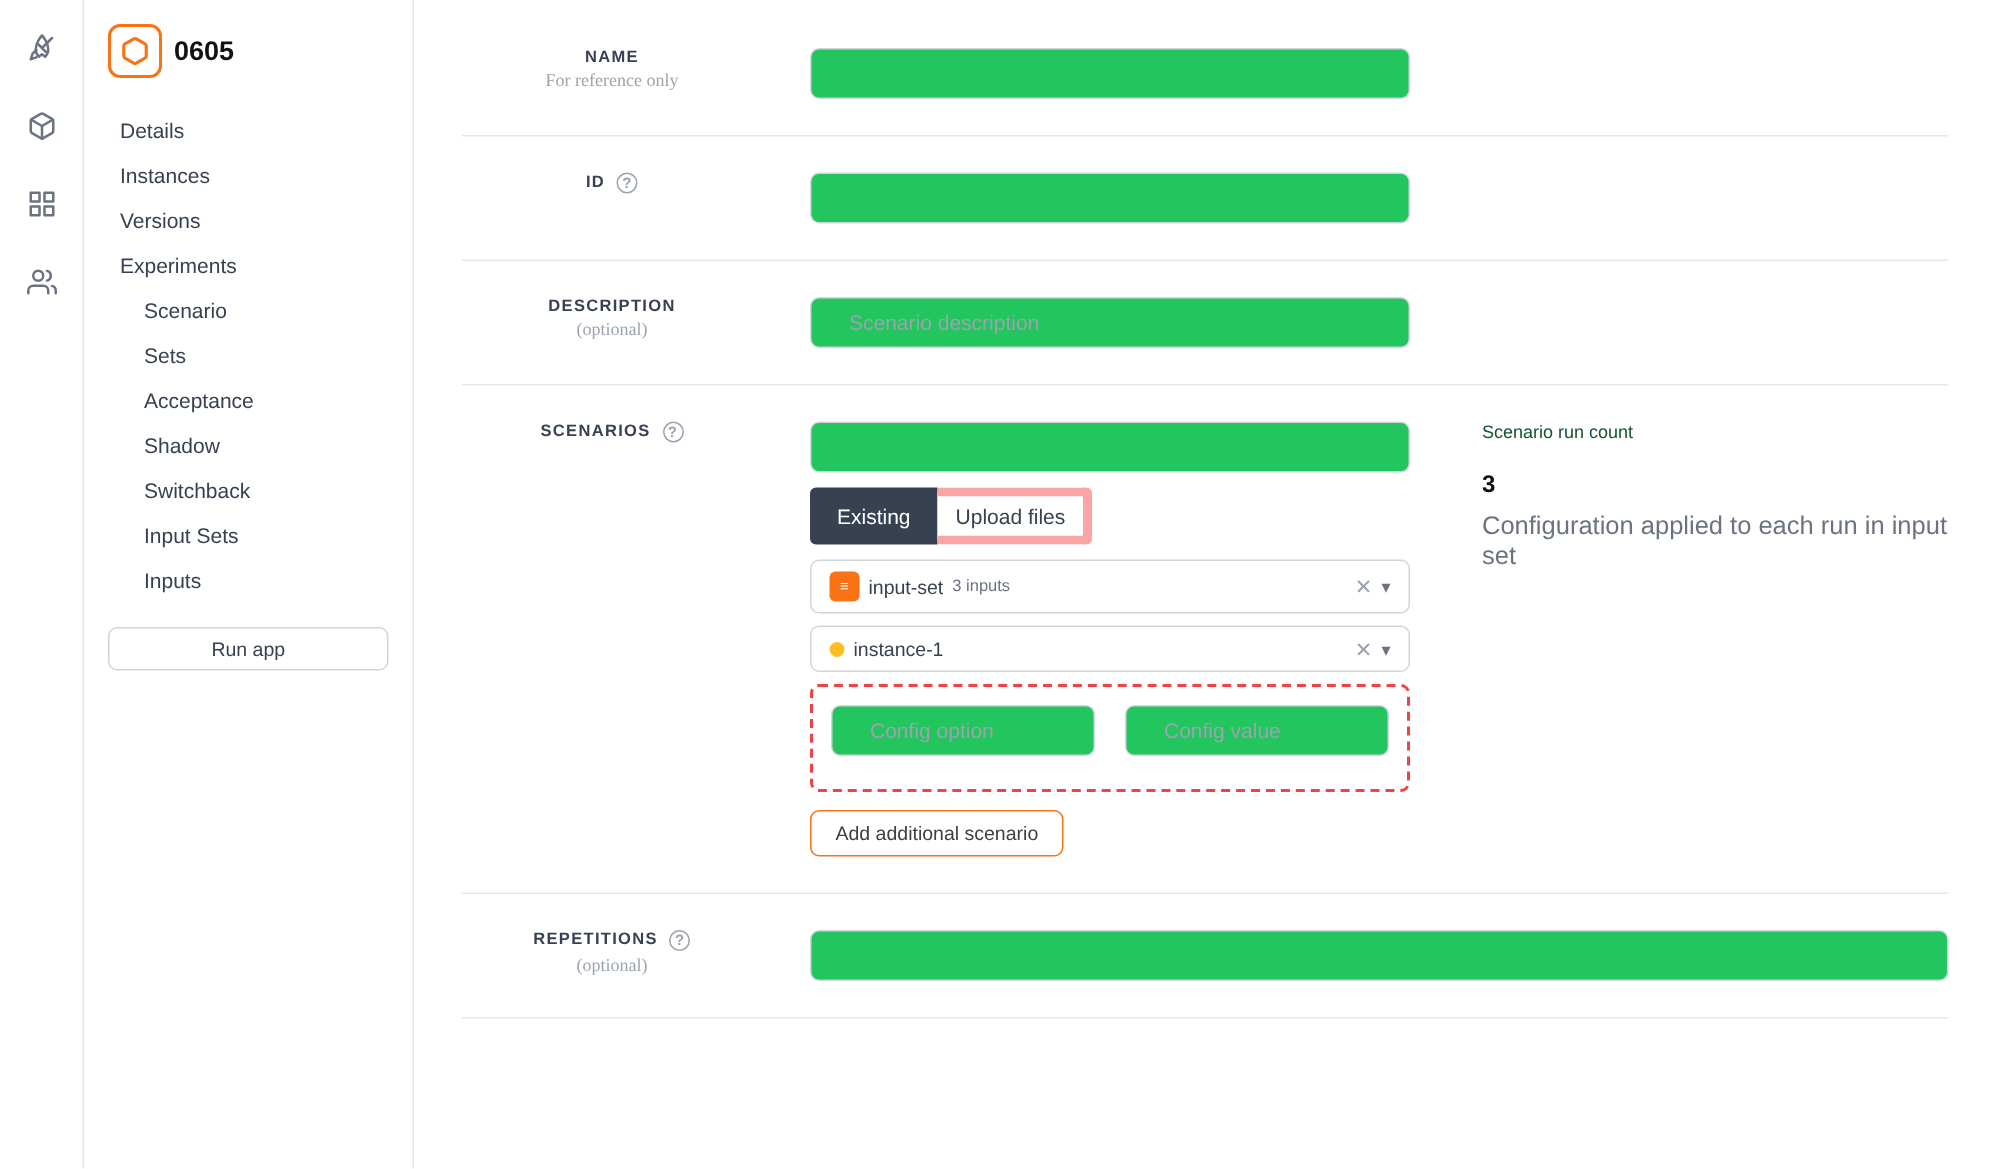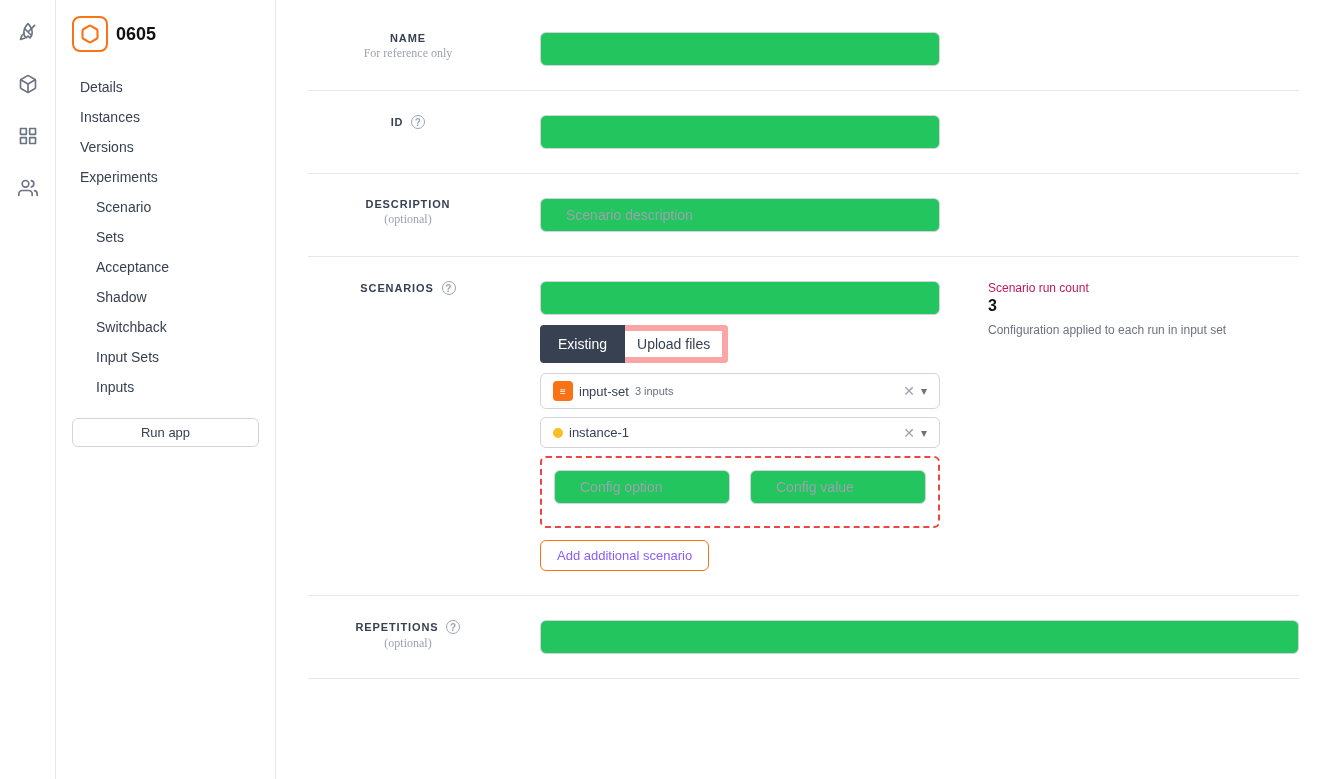--- a/index.html
+++ b/index.html
@@ -284,42 +284,42 @@
       color: #374151;
       cursor: pointer;
     }
 
     .add-scenario-btn {
       padding: 7px 16px;
       border: 1px solid #f97316;
       background: #fff;
       border-radius: 6px;
       font-size: 13px;
-      color: #8b5cf6;
+      color: #404040;
       cursor: pointer;
       margin-top: 12px;
     }
 
     
     .scenario-info {
       min-width: 200px;
     }
     .scenario-info-label {
       font-size: 12px;
-      color: #be185d;
-      margin-bottom: 2px;
+      color: #14532d;
+      margin-bottom: 20px;
     }
     .scenario-info-count {
       font-size: 16px;
       font-weight: 700;
       color: #111;
       margin-bottom: 8px;
     }
     .scenario-info-desc {
-      font-size: 12px;
+      font-size: 17px;
       color: #6b7280;
     }
 
     
     .repetitions-input {
       width: 100px;
     }
 
     
     .form-footer {

